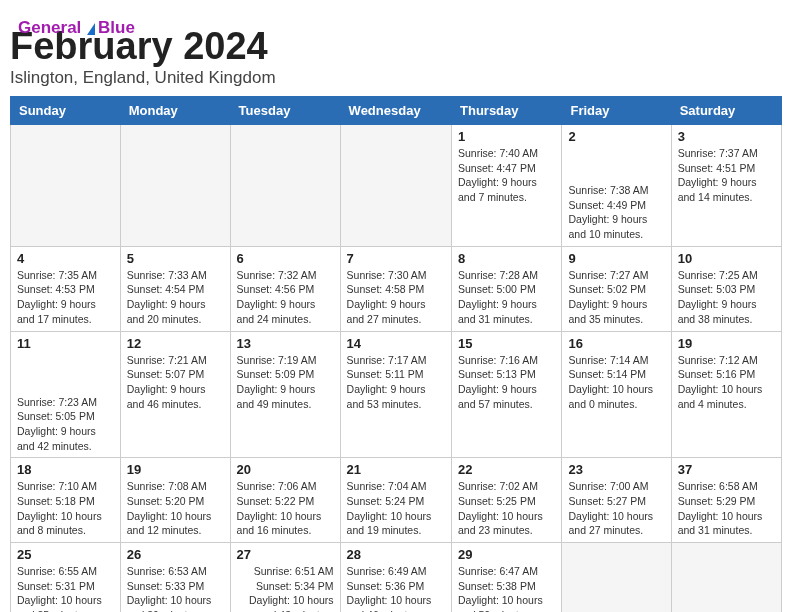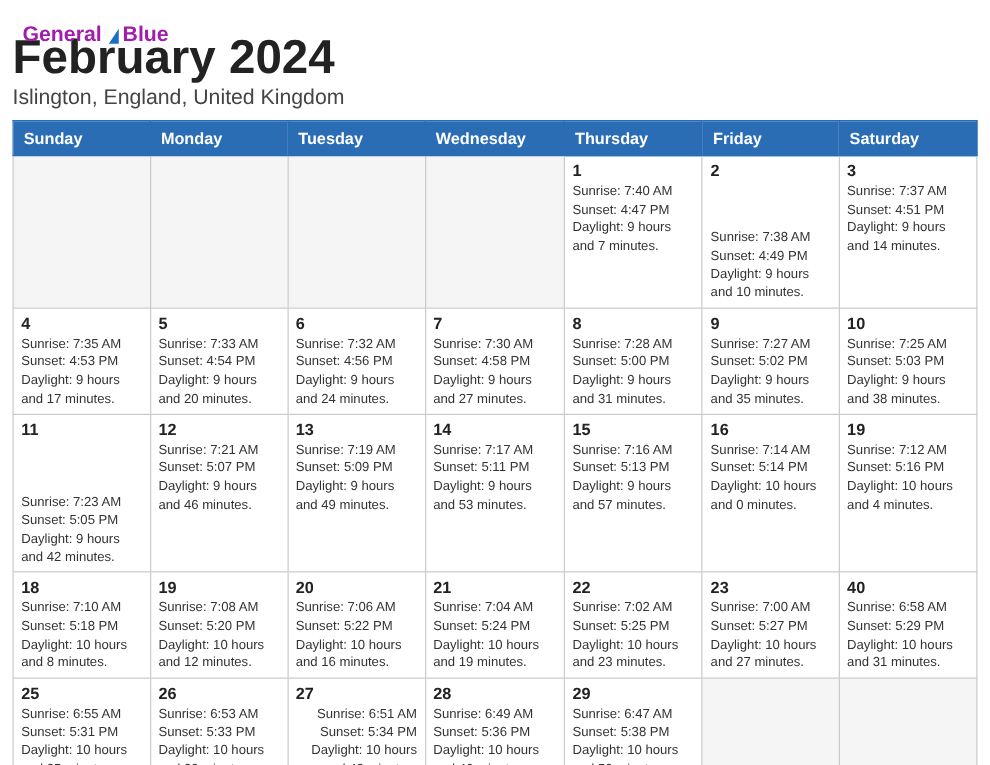--- a/index.html
+++ b/index.html
@@ -211,21 +211,21 @@
 and 23 minutes.</div>
           </td>
           <td>
             <span class="day-num">23</span>
             <div class="day-info" style="white-space: pre-line;">Sunrise: 7:00 AM
 Sunset: 5:27 PM
 Daylight: 10 hours
 and 27 minutes.</div>
           </td>
           <td>
-            <span class="day-num">40</span>
+            <span class="day-num">37</span>
             <div class="day-info" style="white-space: pre-line;">Sunrise: 6:58 AM
 Sunset: 5:29 PM
 Daylight: 10 hours
 and 31 minutes.</div>
           </td>
         </tr>
         <tr>
           <td>
             <span class="day-num">25</span>
             <div class="day-info" style="white-space: pre-line;">Sunrise: 6:55 AM

